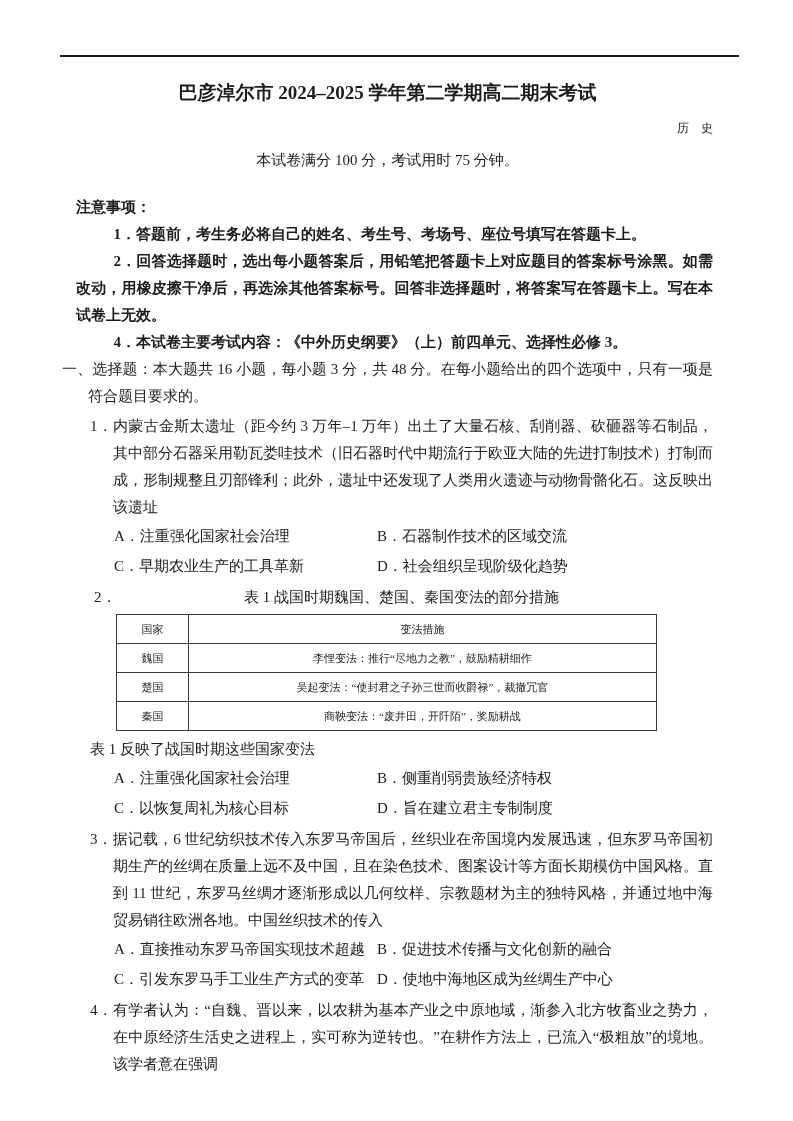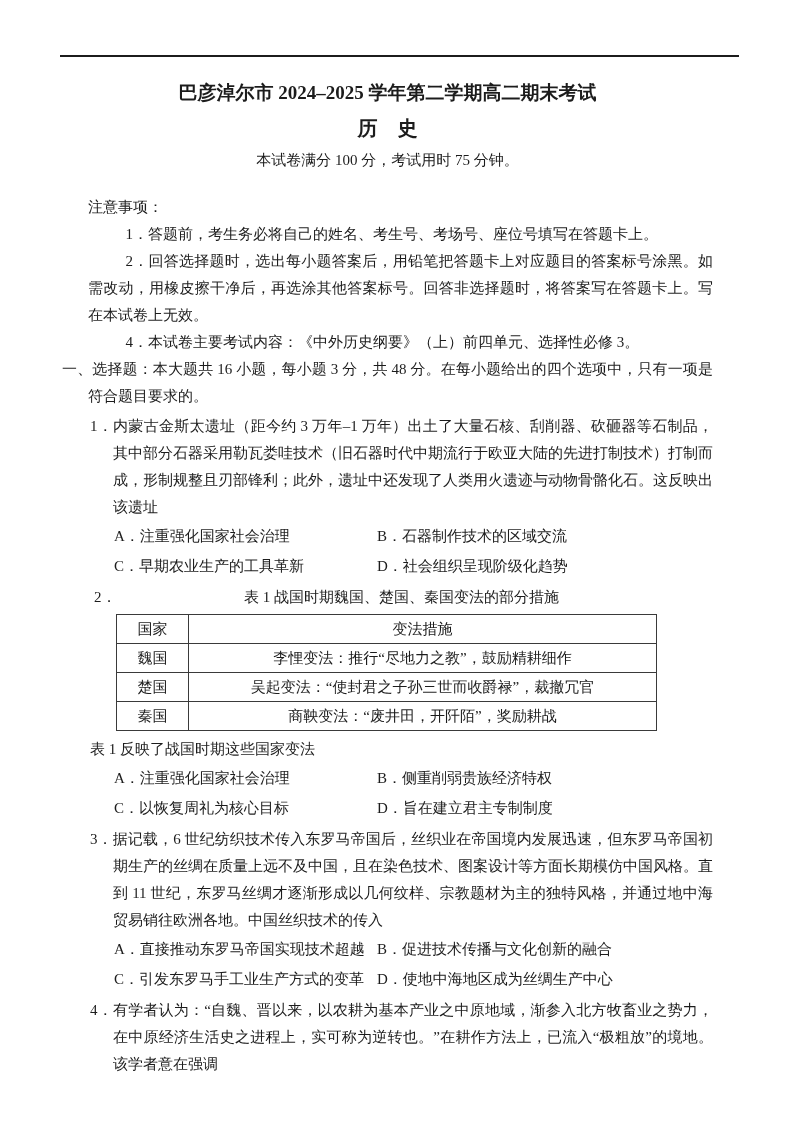--- a/index.html
+++ b/index.html
@@ -21,34 +21,34 @@
   }
 
   .title {
     text-align: center;
     font-size: 19px;
     font-weight: 700;
     margin-top: 22px;
     line-height: 27px;
   }
   .subject {
-    text-align: center;
-    font-size: 20px;
-    font-weight: 700;
+    text-align: right;
+    font-size: 12px;
+    font-weight: 400;
     margin-top: 9px;
     line-height: 27px;
   }
   .info {
     text-align: center;
     margin-top: 5px;
     margin-bottom: 20px;
     font-family: Liberation Serif, serif;
   }
 
-  .notices { margin-left: 26px; }
+  .notices { margin-left: 14px; font-weight: bold; }
   .notice-heading { text-align: left; }
   .notice { text-indent: 2.5em; text-align: justify; }
 
   .section-heading {
     padding-left: 26px;
     text-indent: -26px;
     text-align: justify;
   }
 
   .question { margin-top: 3px; margin-left: 28px; }
@@ -73,21 +73,21 @@
     border-collapse: collapse;
     margin: 3px 0 5px 26px;
     width: 541px;
   }
   .data-table th, .data-table td {
     border: 1px solid #3a3a3a;
     text-align: center;
     font-weight: normal;
     padding: 1px 4px;
     height: 29px;
-    font-size: 15px;
+    font-size: 11px;
     line-height: 25px;
   }
   .col-country { width: 72px; }
 
   .prompt { margin: 2px 0 1px 0; text-align: left; }
 </style>
 </head>
 <body>
 
 <div class="page">

